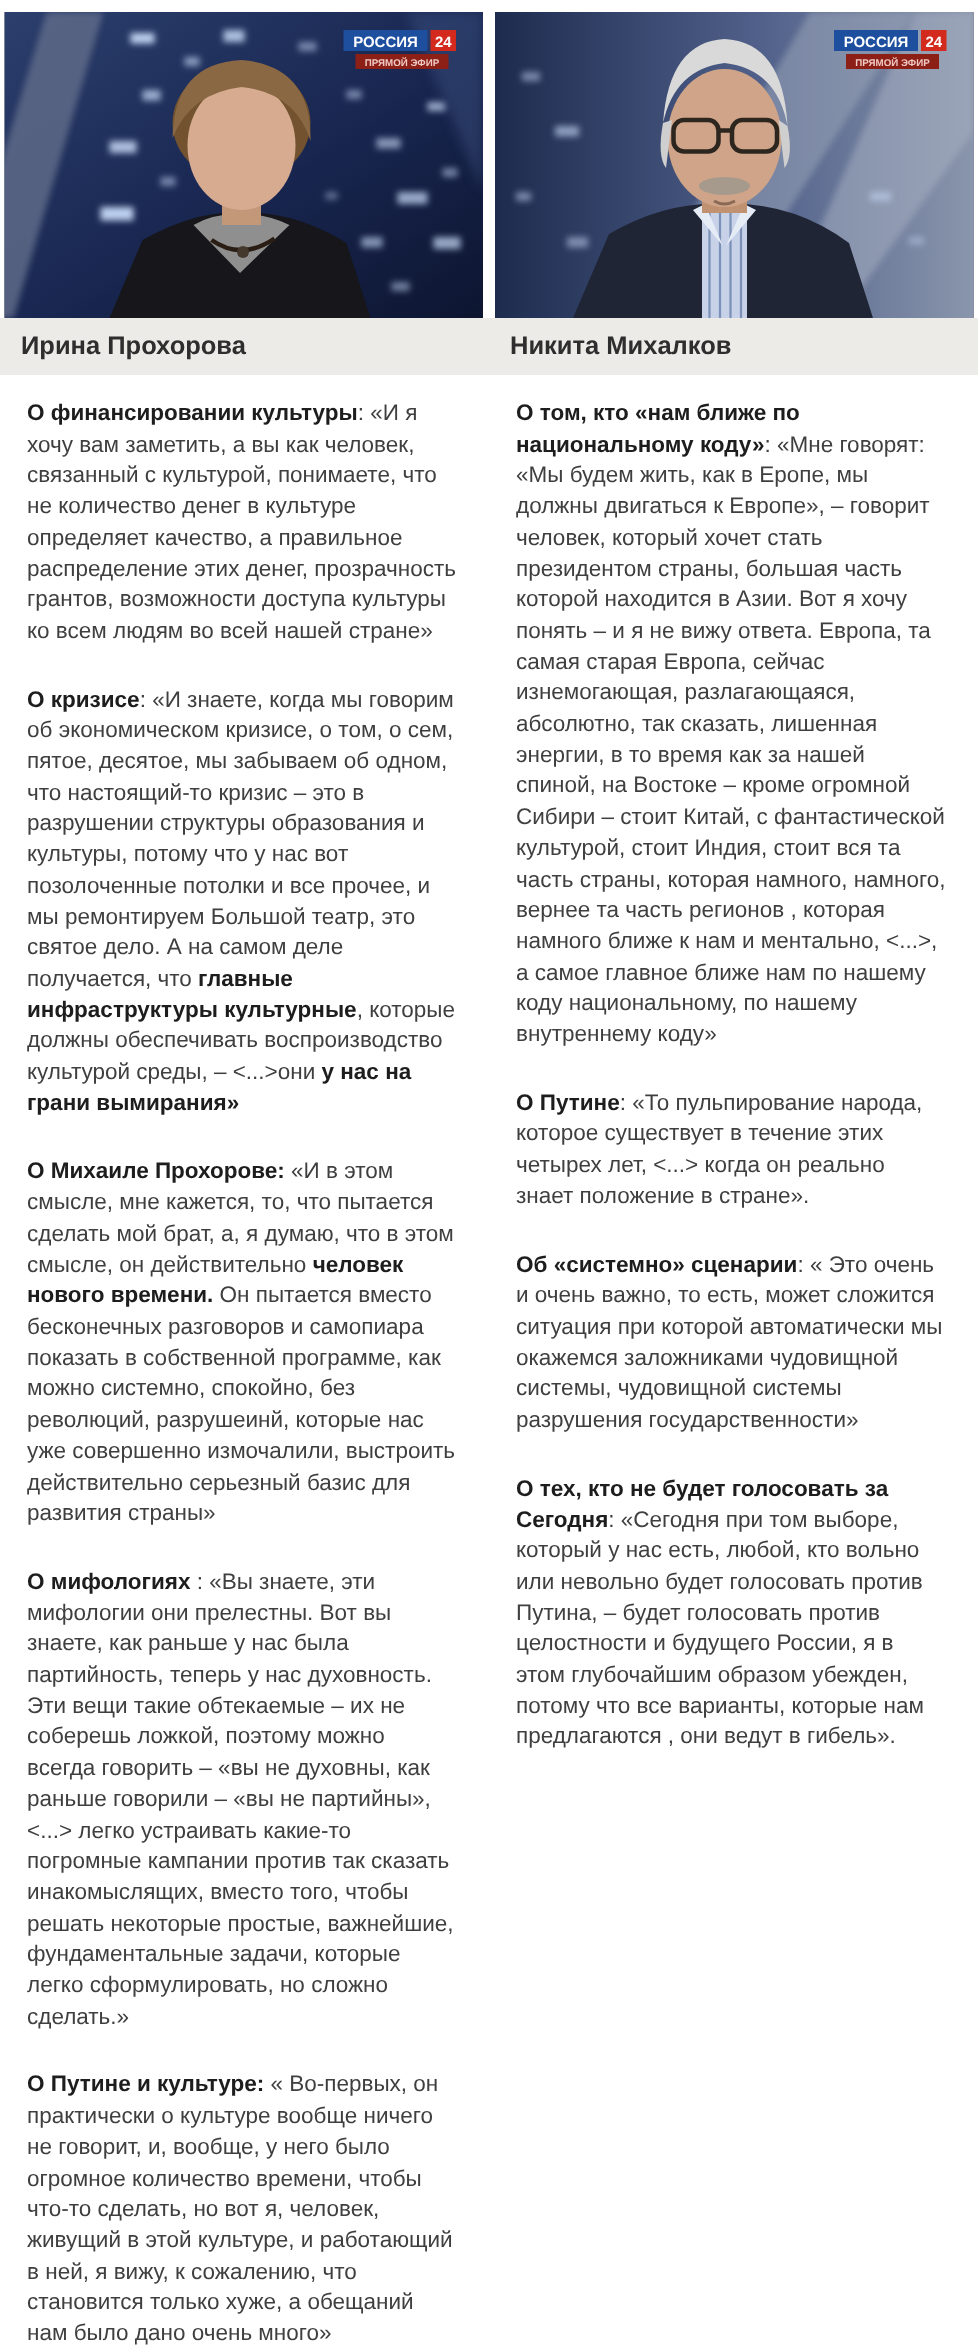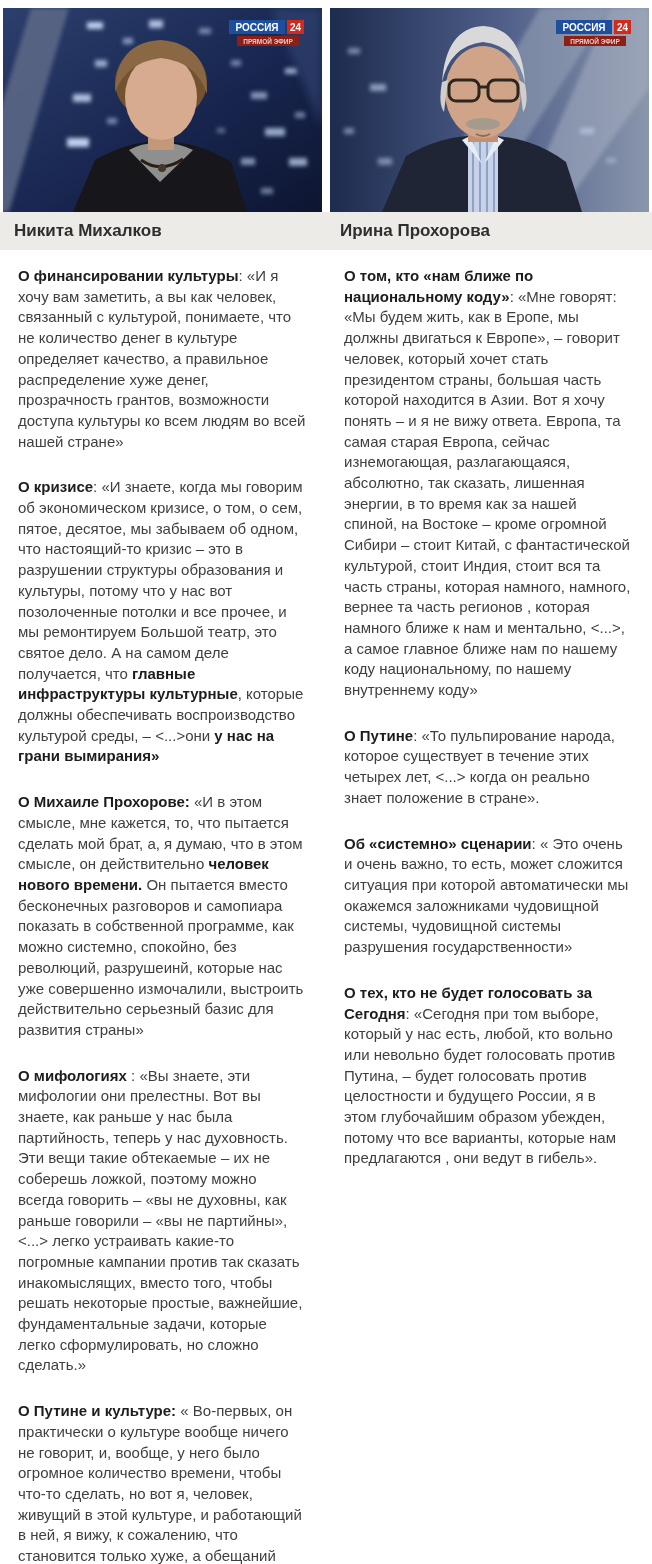--- a/index.html
+++ b/index.html
@@ -133,27 +133,27 @@
           <rect x="284" y="12" width="17" height="14" fill="#d42a1e"></rect>
           <text x="292.5" y="23" font-size="10" font-weight="bold" fill="#ffffff" text-anchor="middle" font-family="Liberation Sans, sans-serif">24</text>
           <rect x="234" y="28" width="62" height="10" fill="#8c1f16"></rect>
           <text x="265" y="36" font-size="6.5" font-weight="bold" fill="#f0c9c4" text-anchor="middle" font-family="Liberation Sans, sans-serif">ПРЯМОЙ ЭФИР</text>
         </g>
       </svg>
     </div>
   </div>
 
   <div class="name-bar">
+    <div class="name-cell">Ирина Прохорова</div>
     <div class="name-cell">Никита Михалков</div>
-    <div class="name-cell">Ирина Прохорова</div>
   </div>
 
   <div class="columns">
     <div class="col" id="col-left">
-        <p class="quote"><b>О финансировании культуры</b><span>: «И я хочу вам заметить, а вы как человек, связанный с культурой, понимаете, что не количество денег в культуре определяет качество, а правильное распределение хуже денег, прозрачность грантов, возможности доступа культуры ко всем людям во всей нашей стране»</span></p>
+        <p class="quote"><b>О финансировании культуры</b><span>: «И я хочу вам заметить, а вы как человек, связанный с культурой, понимаете, что не количество денег в культуре определяет качество, а правильное распределение этих денег, прозрачность грантов, возможности доступа культуры ко всем людям во всей нашей стране»</span></p>
         <p class="quote"><b>О кризисе</b><span>: «И знаете, когда мы говорим об экономическом кризисе, о том, о сем, пятое, десятое, мы забываем об одном, что настоящий-то кризис – это в разрушении структуры образования и культуры, потому что у нас вот позолоченные потолки и все прочее, и мы ремонтируем Большой театр, это святое дело. А на самом деле получается, что </span><b>главные инфраструктуры культурные</b><span>, которые должны обеспечивать воспроизводство культурой среды, – &lt;...&gt;они </span><b>у нас на грани вымирания»</b></p>
         <p class="quote"><b>О Михаиле Прохорове:</b><span> «И в этом смысле, мне кажется, то, что пытается сделать мой брат, а, я думаю, что в этом смысле, он действительно </span><b>человек нового времени.</b><span> Он пытается вместо бесконечных разговоров и самопиара показать в собственной программе, как можно системно, спокойно, без революций, разрушеинй, которые нас уже совершенно измочалили, выстроить действительно серьезный базис для развития страны»</span></p>
         <p class="quote"><b>О мифологиях</b><span> : «Вы знаете, эти мифологии они прелестны. Вот вы знаете, как раньше у нас была партийность, теперь у нас духовность. Эти вещи такие обтекаемые – их не соберешь ложкой, поэтому можно всегда говорить – «вы не духовны, как раньше говорили – «вы не партийны», &lt;...&gt; легко устраивать какие-то погромные кампании против так сказать инакомыслящих, вместо того, чтобы решать некоторые простые, важнейшие, фундаментальные задачи, которые легко сформулировать, но сложно сделать.»</span></p>
         <p class="quote"><b>О Путине и культуре:</b><span> « Во-первых, он практически о культуре вообще ничего не говорит, и, вообще, у него было огромное количество времени, чтобы что-то сделать, но вот я, человек, живущий в этой культуре, и работающий в ней, я вижу, к сожалению, что становится только хуже, а обещаний нам было дано очень много»</span></p>
       </div>
     <div class="col" id="col-right">
         <p class="quote"><b>О том, кто «нам ближе по национальному коду»</b><span>: «Мне говорят: «Мы будем жить, как в Еропе, мы должны двигаться к Европе», – говорит человек, который хочет стать президентом страны, большая часть которой находится в Азии. Вот я хочу понять – и я не вижу ответа. Европа, та самая старая Европа, сейчас изнемогающая, разлагающаяся, абсолютно, так сказать, лишенная энергии, в то время как за нашей спиной, на Востоке  – кроме огромной Сибири – стоит Китай, с фантастической культурой, стоит Индия, стоит вся та часть страны, которая намного, намного, вернее та часть регионов , которая намного ближе к нам и ментально, &lt;...&gt;, а самое главное ближе нам по нашему коду национальному, по нашему внутреннему коду»</span></p>
         <p class="quote"><b>О Путине</b><span>: «То пульпирование народа, которое существует в течение этих четырех лет, &lt;...&gt; когда он реально знает положение в стране».</span></p>
         <p class="quote"><b>Об «системно» сценарии</b><span>: « Это очень и очень важно, то есть, может сложится ситуация при которой автоматически мы окажемся заложниками чудовищной системы, чудовищной системы разрушения государственности»</span></p>
         <p class="quote"><b>О тех, кто не будет голосовать за Сегодня</b><span>: «Сегодня при том выборе, который у нас есть, любой, кто вольно или невольно будет голосовать против Путина, – будет голосовать против целостности и будущего России, я в этом глубочайшим образом убежден, потому что все варианты, которые нам предлагаются , они ведут в гибель».</span></p>

